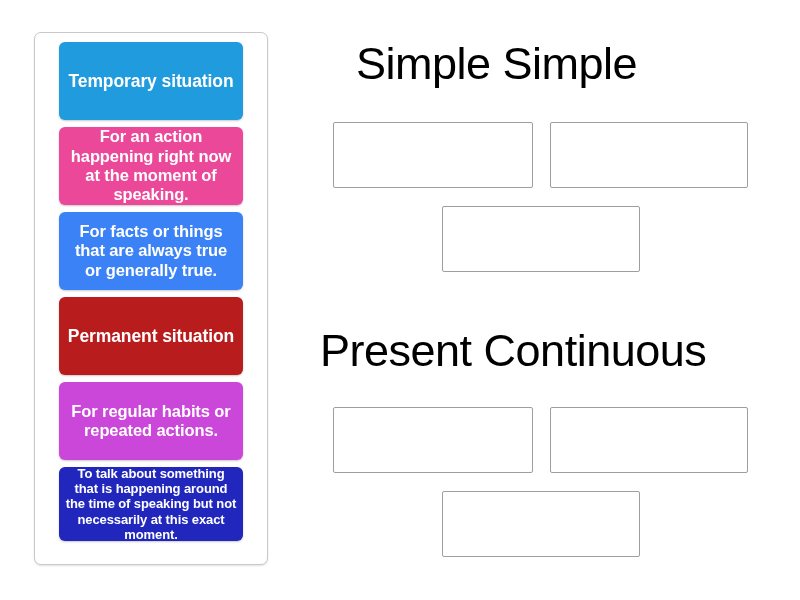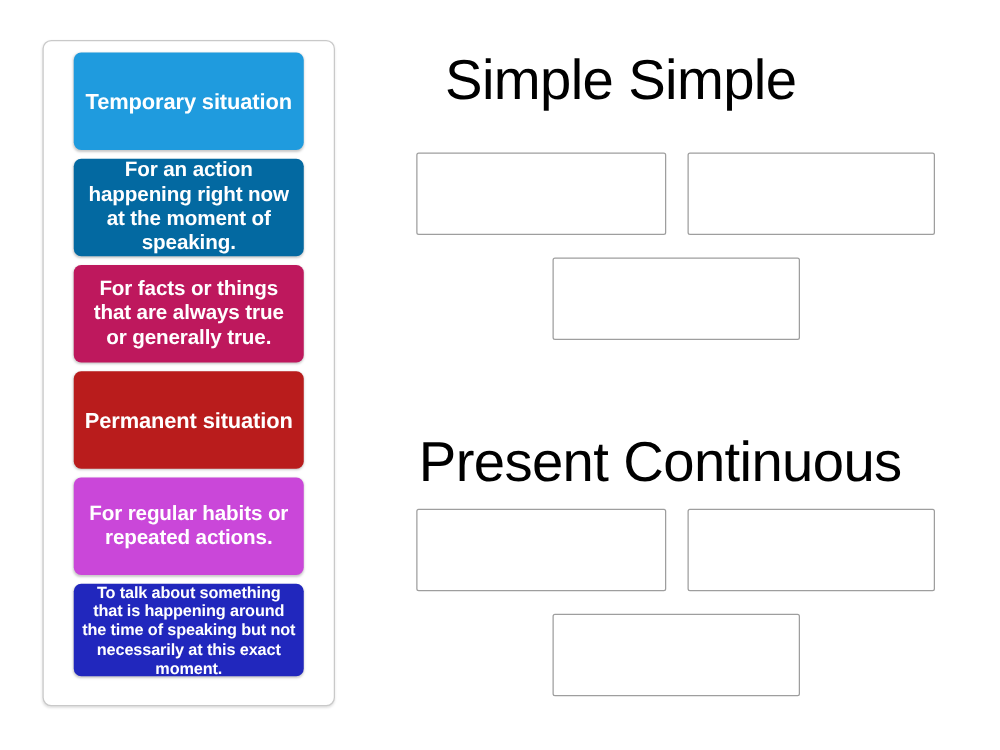--- a/index.html
+++ b/index.html
@@ -62,21 +62,21 @@
   
   .section-title {
     position: absolute;
     font-size: 45px;
     font-weight: normal;
     color: #000000;
     letter-spacing: -0.5px;
     white-space: nowrap;
   }
   #title-present-simple { left: 356px; top: 38px; }
-  #title-present-continuous { left: 320px; top: 344px; margin-left: 15px; }
+  #title-present-continuous { left: 320px; top: 325px; }
 
   .dropzone {
     position: absolute;
     background: #ffffff;
     border: 1px solid #9e9e9e;
     border-radius: 2px;
   }
 
   #zone-ps-1 { left: 333px; top: 122px; width: 200px; height: 66px; }
   #zone-ps-2 { left: 550px; top: 122px; width: 198px; height: 66px; }
@@ -90,25 +90,25 @@
 <body>
 
 <div id="stage">
 
   <div id="cards-panel">
 
     <div class="card h-lg" id="card-0" style="background-color: rgb(31, 155, 222);">
       <span class="card-text">Temporary situation</span>
     </div>
 
-    <div class="card h-md" id="card-1" style="background-color: #0369a1;">
+    <div class="card h-md" id="card-1" style="background-color: #ec4899;">
       <span class="card-text">For an action happening right now at the moment of speaking.</span>
     </div>
 
-    <div class="card h-md" id="card-2" style="background-color: #be185d;">
+    <div class="card h-md" id="card-2" style="background-color: #3b82f6;">
       <span class="card-text">For facts or things that are always true or generally true.</span>
     </div>
 
     <div class="card h-lg" id="card-3" style="background-color: #b91c1c;">
       <span class="card-text">Permanent situation</span>
     </div>
 
     <div class="card h-md" id="card-4" style="background-color: rgb(202, 71, 217); text-align: center;">
       <span class="card-text">For regular habits or repeated actions.</span>
     </div>

